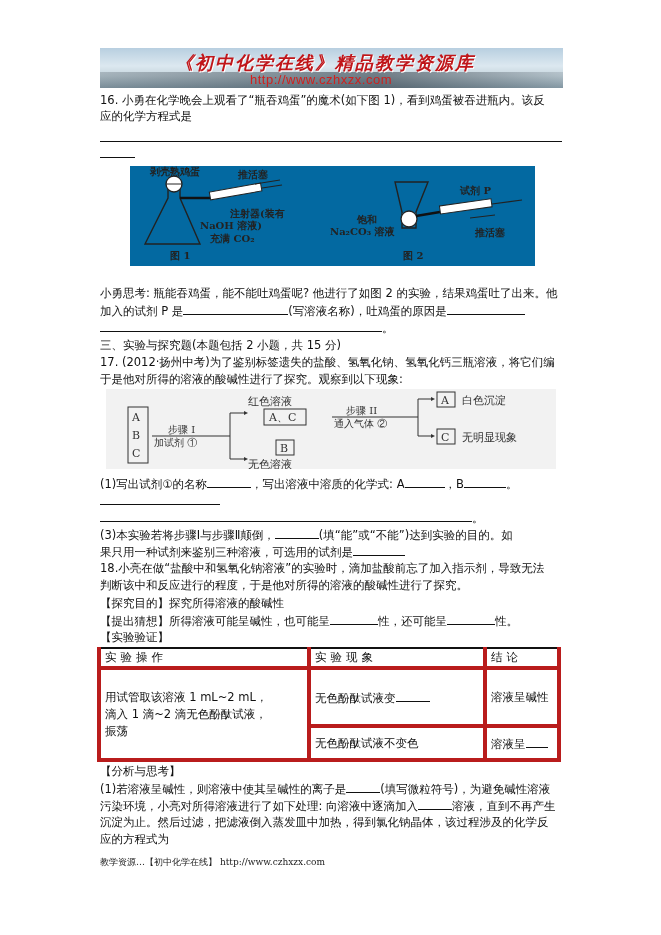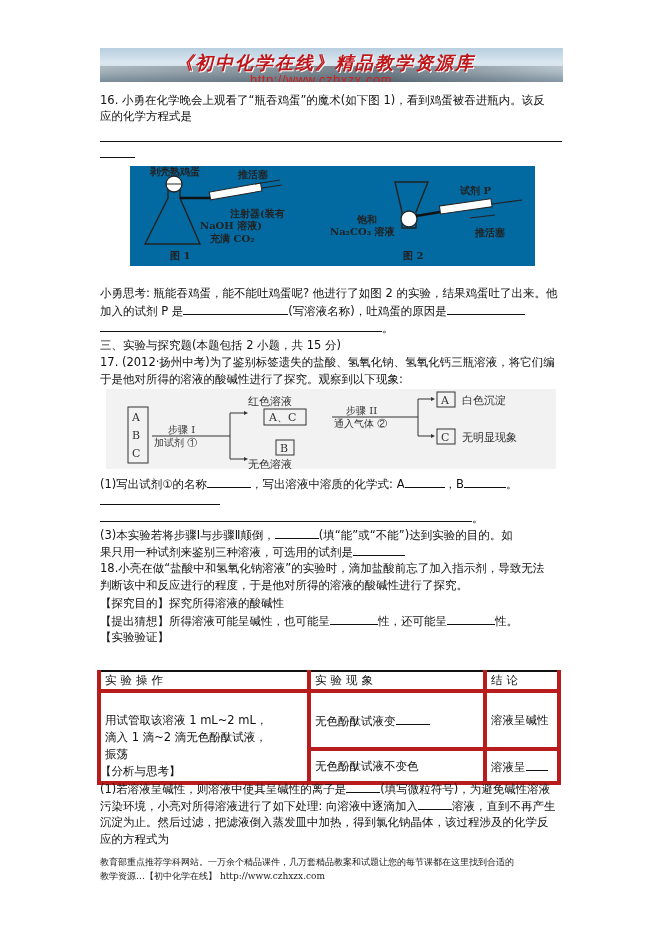--- a/index.html
+++ b/index.html
@@ -1,34 +1,34 @@
 <!DOCTYPE html>
 <html><head>
 <meta charset="utf-8">
 <style>
   html, body { margin: 0; padding: 0; background: #ffffff; }
   body { width: 661px; height: 935px; position: relative; overflow: hidden;
          font-family: "DejaVu Sans", sans-serif; color: #111; }
   .abs { position: absolute; }
   .line { position: absolute; left: 100px; font-size: 11.5px; line-height: 17px; white-space: nowrap; }
   .blank { display: inline-block; border-bottom: 1px solid #111; height: 12px; vertical-align: baseline; }
-  .banner { left: 100px; top: 48px; width: 463px; height: 34px; overflow: hidden;
+  .banner { left: 100px; top: 48px; width: 463px; height: 40px; overflow: hidden;
             background: linear-gradient(180deg, #b8cfe0 0%, #dce8f0 45%, #c4d4dc 70%, #8ea4b0 100%); }
   .banner .mist { position: absolute; left: 0; right: 0; bottom: 0; height: 16px;
             background: linear-gradient(90deg, rgba(60,70,80,0.25), rgba(40,50,60,0.55) 60%, rgba(90,100,110,0.2)); }
   .banner .title { position: absolute; left: 75px; top: 3px; font-family: "DejaVu Serif", serif; font-style: italic;
             font-weight: bold; font-size: 18px; color: #c0161a; letter-spacing: 2px; text-shadow: 1px 1px 0 #fff; }
   .banner .url { position: absolute; left: 150px; top: 24px; font-family: "Liberation Sans", sans-serif; font-size: 13px;
             color: #d0201e; letter-spacing: 0.5px; }
   .rule { position: absolute; height: 1px; background: #111; }
   .fig { left: 130px; top: 166px; width: 405px; height: 100px; background: #0369a1; }
   .fig text { font-family: "DejaVu Serif", serif; font-weight: bold; fill: #222; }
   .flow { left: 106px; top: 389px; width: 450px; height: 80px; background: #f2f2f2; }
   .flow text { font-family: "DejaVu Serif", serif; fill: #333; }
-  table.exp { position: absolute; left: 97px; top: 670px; width: 464px; border-collapse: collapse; font-size: 11.5px; }
+  table.exp { position: absolute; left: 97px; top: 647px; width: 464px; border-collapse: collapse; font-size: 11.5px; }
   table.exp td { border: 4px solid #b91c1c; padding: 0 4px; vertical-align: middle; }
   table.exp tr.hdr td { border-top: 2px solid #111; height: 17px; letter-spacing: 4px; }
   .footer { left: 100px; top: 855px; font-family: "DejaVu Serif", serif; font-size: 9px; line-height: 14px; color: #222; }
   .bold { font-weight: normal; }
 </style>
 </head>
 <body>
 
 <div class="abs banner">
   <div class="mist"></div>
@@ -173,15 +173,14 @@
 <div class="line" style="top:780px">
   <span>(1)若溶液呈碱性，则溶液中使其呈碱性的离子是</span><span class="blank" style="width:34px"></span><span>(填写微粒符号)，为避免碱性溶液</span>
 </div>
 <div class="line" style="top:797px">
   <span>污染环境，小亮对所得溶液进行了如下处理: 向溶液中逐滴加入</span><span class="blank" style="width:34px"></span><span>溶液，直到不再产生</span>
 </div>
 <div class="line" style="top:814px">沉淀为止。然后过滤，把滤液倒入蒸发皿中加热，得到氯化钠晶体，该过程涉及的化学反</div>
 <div class="line" style="top:831px">应的方程式为</div>
 
 <div class="abs footer">
-  <div>教育部重点推荐学科网站。一万余个精品课件，几万套精品教案和试题让您的每节课都在这里找到合适的</div>
   <div><span>教学资源…【初中化学在线】</span> <span>http://www.czhxzx.com</span></div>
 </div>
 
 </body></html>

